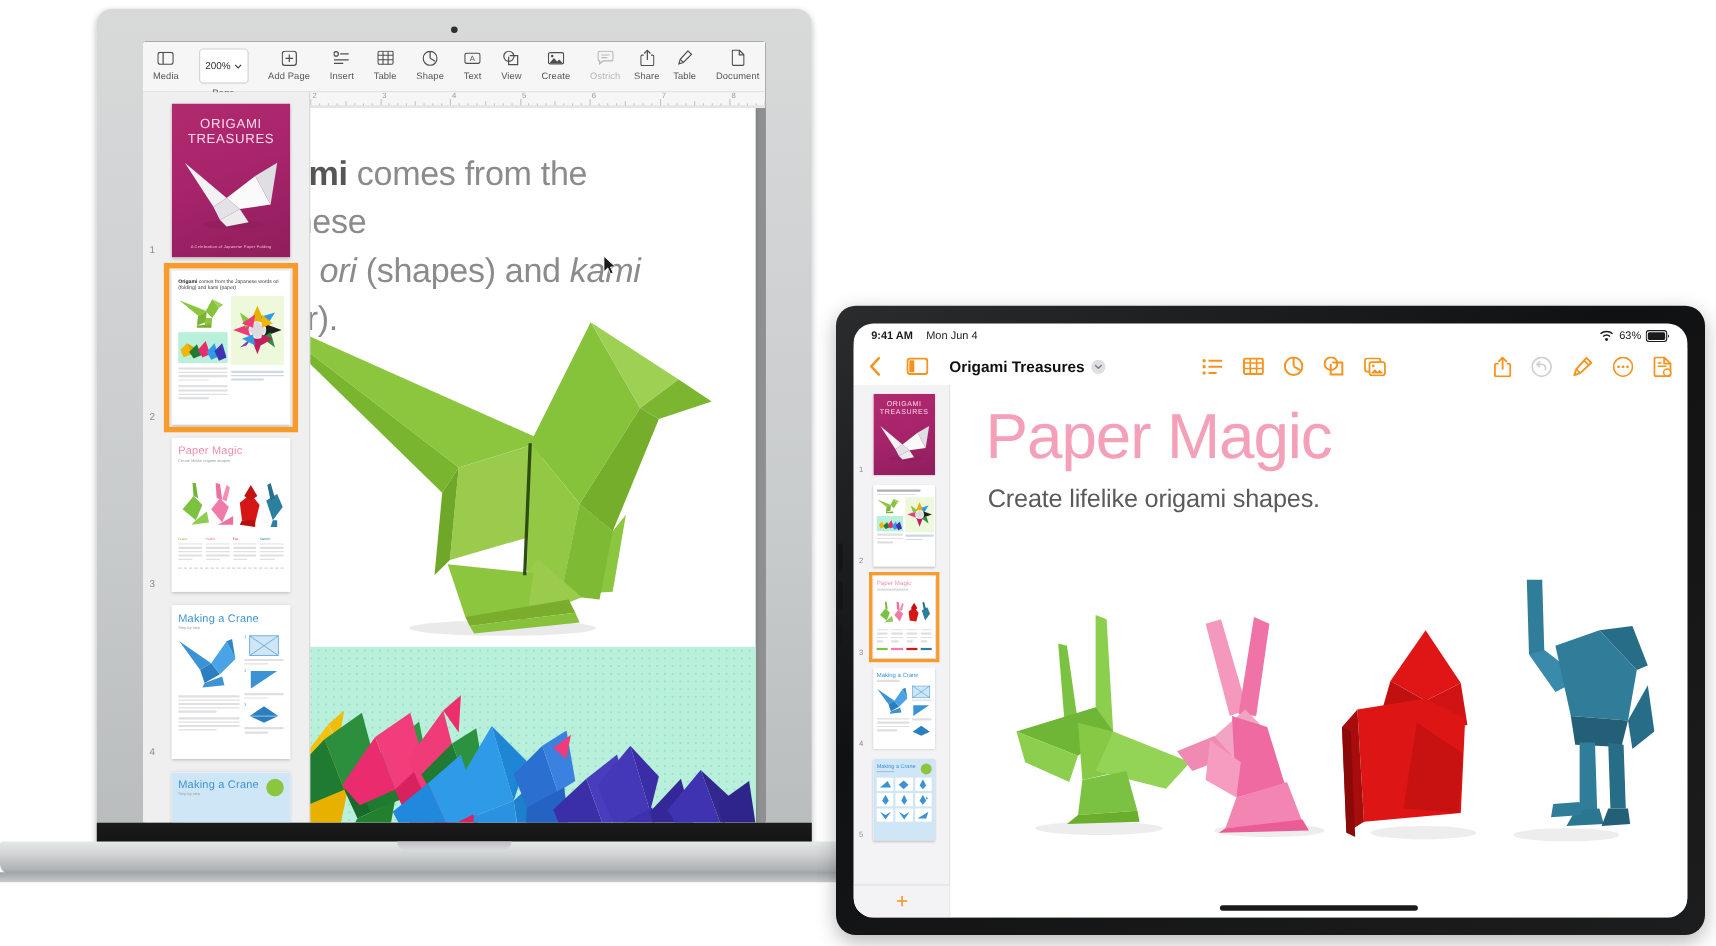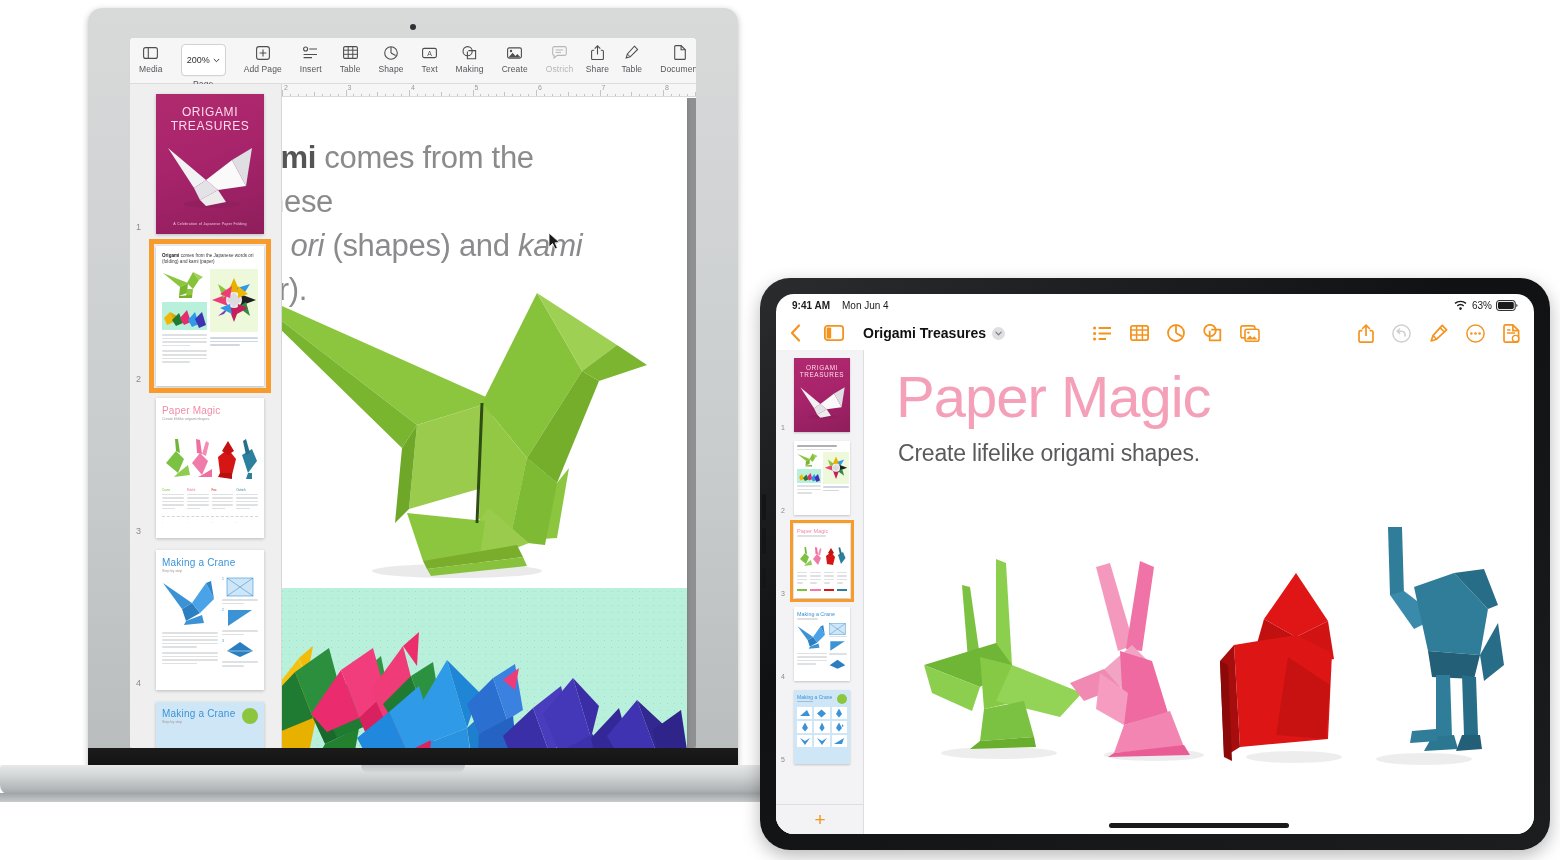--- a/index.html
+++ b/index.html
@@ -160,21 +160,21 @@
     background-image: radial-gradient(#96ddc5 .8px, transparent .9px);
     background-size: 7px 7px; opacity: .85;
   }
   .cursor-mb { position: absolute; left: 1120px; top: 238px; width: 13px; height: 18px; }
 
   
   #ipad { position: absolute; left: 760px; top: 278px; width: 790px; height: 572px; }
   .ip-body {
     position: absolute; inset: 0;
     background: linear-gradient(150deg,#2b2c2e 0%,#101112 40%,#1c1d1f 100%);
-    border-radius: 30px; box-shadow: 0 6px 18px rgba(0,0,0,.28);
+    border-radius: 18px; box-shadow: 0 6px 18px rgba(0,0,0,.28);
   }
   .ip-screen {
     position: absolute; left: 16px; top: 16px; right: 16px; bottom: 16px;
     background: #fff; border-radius: 18px; overflow: hidden;
   }
   .ip-btn { position: absolute; background: #141516; border-radius: 2px; }
   .ip-status {
     position: absolute; left: 0; top: 0; width: 758px; height: 22px;
     display: flex; align-items: center; padding: 0 16px; font-size: 10px;
     color: #1b1b1d; font-weight: 600;
@@ -316,21 +316,21 @@
                 </span>
                 <span class="tb-lbl">Text</span>
               </div>
               <div class="tb-item">
                 <span class="tb-ico">
                   <svg width="15" height="14" viewBox="0 0 15 14">
                       <circle cx="5.6" cy="5.2" r="4.6" fill="none" stroke="#4e4e50" stroke-width="1.1"></circle>
                       <path d="M6.4 4.6 h7.2 v8.2 h-8.2 v-7.2" fill="none" stroke="#4e4e50" stroke-width="1.1"></path>
                     </svg>
                 </span>
-                <span class="tb-lbl">Making</span>
+                <span class="tb-lbl">View</span>
               </div>
               <div class="tb-item">
                 <span class="tb-ico">
                   <svg width="15" height="12" viewBox="0 0 15 12">
                       <rect x="0.6" y="0.9" width="13.8" height="10.2" rx="1.6" fill="none" stroke="#4e4e50" stroke-width="1.1"></rect>
                       <circle cx="4" cy="4" r="1.2" fill="#4e4e50"></circle>
                       <path d="M1.4 10.4 L5.6 5.8 L8.4 9 L10.4 7 L13.6 10.4 Z" fill="#4e4e50"></path>
                     </svg>
                 </span>
                 <span class="tb-lbl">Create</span>

